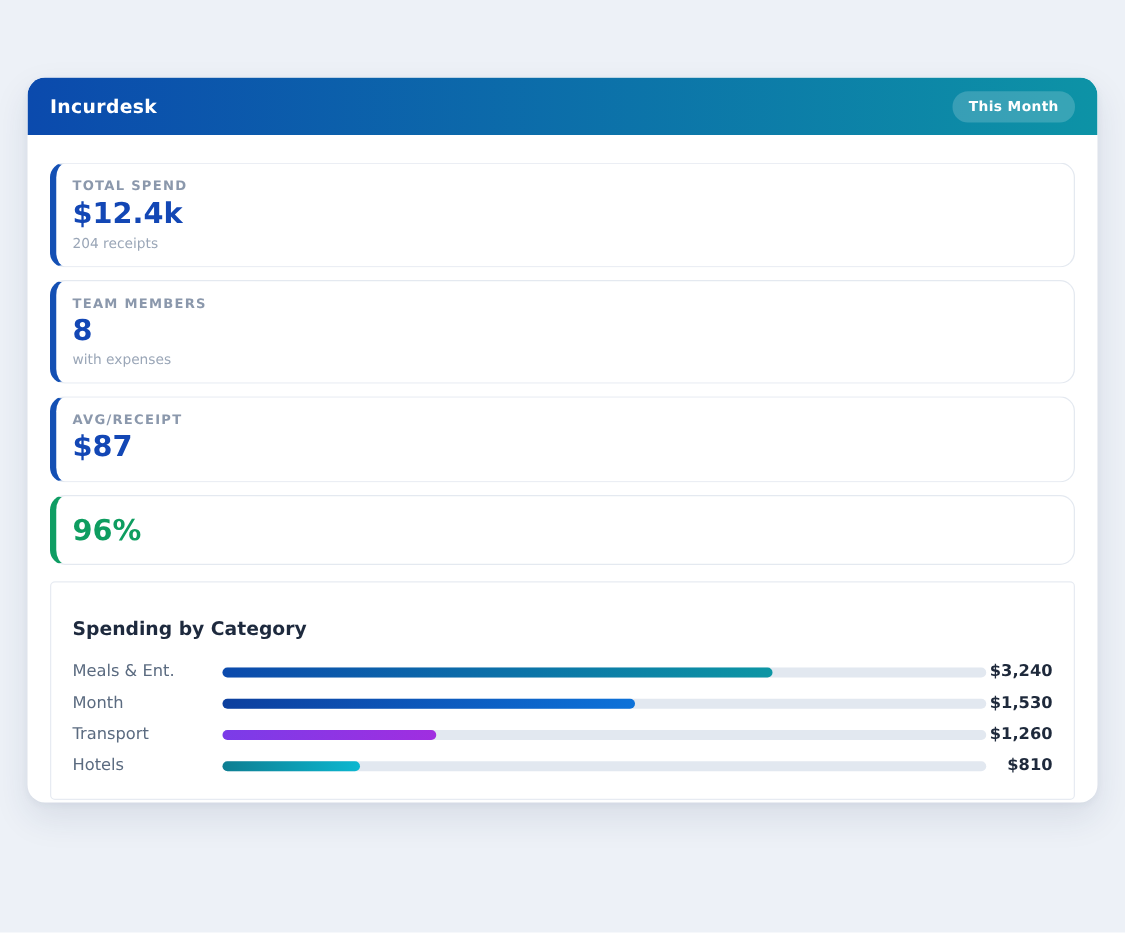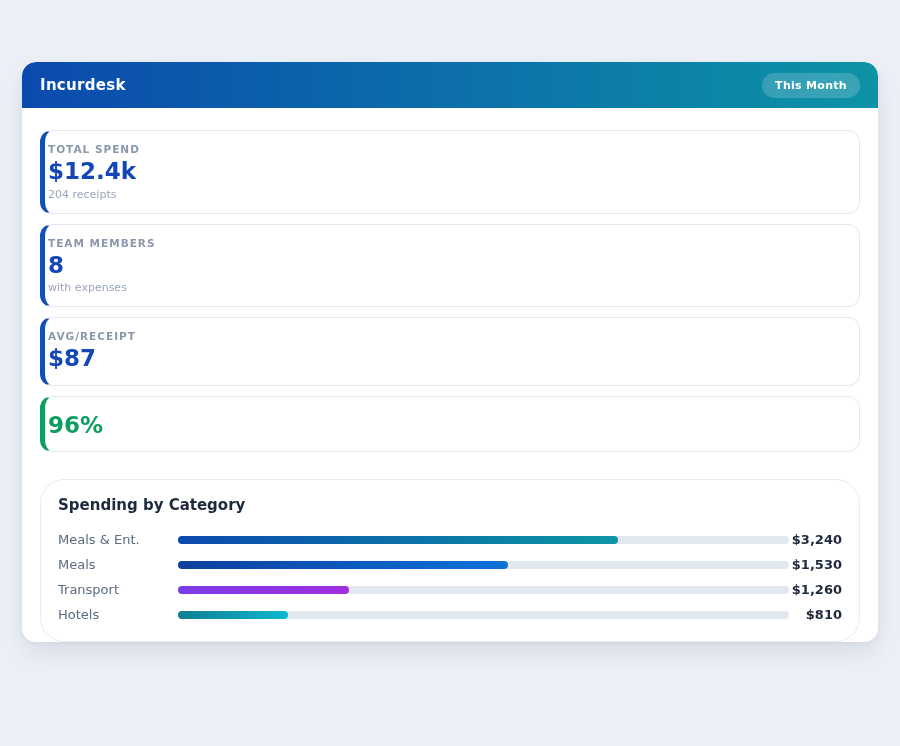--- a/index.html
+++ b/index.html
@@ -21,28 +21,28 @@
   }
   .app-title { color:#ffffff; font-size:15px; font-weight:700; letter-spacing:0.3px; }
   .badge {
     background:rgba(255,255,255,0.18); color:#ffffff; border:none;
     font-family:inherit; font-size:11px; font-weight:700; letter-spacing:0.3px;
     padding:6px 13px; border-radius:999px; cursor:pointer;
   }
   .content { padding:22px 18px 0 18px; }
   .stat-card {
     background:#ffffff; border:1px solid #e4e9f0; border-left:5px solid #1450b4;
-    border-radius:12px; padding:12px 16px 12px 3px; margin-bottom:10px;
+    border-radius:12px; padding:12px 16px 12px 13px; margin-bottom:10px;
   }
   .stat-label { font-size:10.5px; font-weight:700; color:#8b98ac; letter-spacing:1px; }
   .stat-value { font-size:23px; font-weight:700; color:#1347b5; margin-top:3px; line-height:1.2; }
   .stat-caption { font-size:11px; color:#9aa6b7; margin-top:2px; }
   .panel {
-    margin-top:27px; background:#ffffff; border:1px solid #e7ebf2;
-    border-radius:24px; padding:16px 17px 14px 17px;
+    margin-top:13px; background:#ffffff; border:1px solid #e7ebf2;
+    border-radius:4px; padding:28px 17px 14px 17px;
   }
   .panel-title { font-size:15px; font-weight:700; color:#1e2a3e; margin-bottom:13px; }
   .cat-row { display:flex; align-items:center; height:25px; }
   .cat-label { width:120px; font-size:13px; color:#5b6b80; }
   .track { flex:1; height:8px; background:#e2e8f0; border-radius:4px; position:relative; }
   .fill { position:absolute; left:0; top:0; height:8px; border-radius:4px; }
   .amount { width:53px; text-align:right; font-size:13px; font-weight:700; color:#1e293b; white-space:nowrap; }
 </style>
 </head>
 <body>
@@ -82,21 +82,21 @@
 
       <div class="cat-row">
         <div class="cat-label">Meals &amp; Ent.</div>
         <div class="track" style="background: rgb(226, 232, 240);">
             <div class="fill" style="width: 72%; background: linear-gradient(90deg, rgb(11, 74, 173), rgb(13, 150, 164));"></div>
           </div>
         <div class="amount">$3,240</div>
       </div>
 
       <div class="cat-row">
-        <div class="cat-label">Meals</div>
+        <div class="cat-label">Month</div>
         <div class="track" style="background: rgb(226, 232, 240);">
             <div class="fill" style="width: 54%; background: linear-gradient(90deg, rgb(12, 63, 158), rgb(13, 114, 217));"></div>
           </div>
         <div class="amount">$1,530</div>
       </div>
 
 
       <div class="cat-row">
         <div class="cat-label">Transport</div>
         <div class="track" style="background: rgb(226, 232, 240);">

